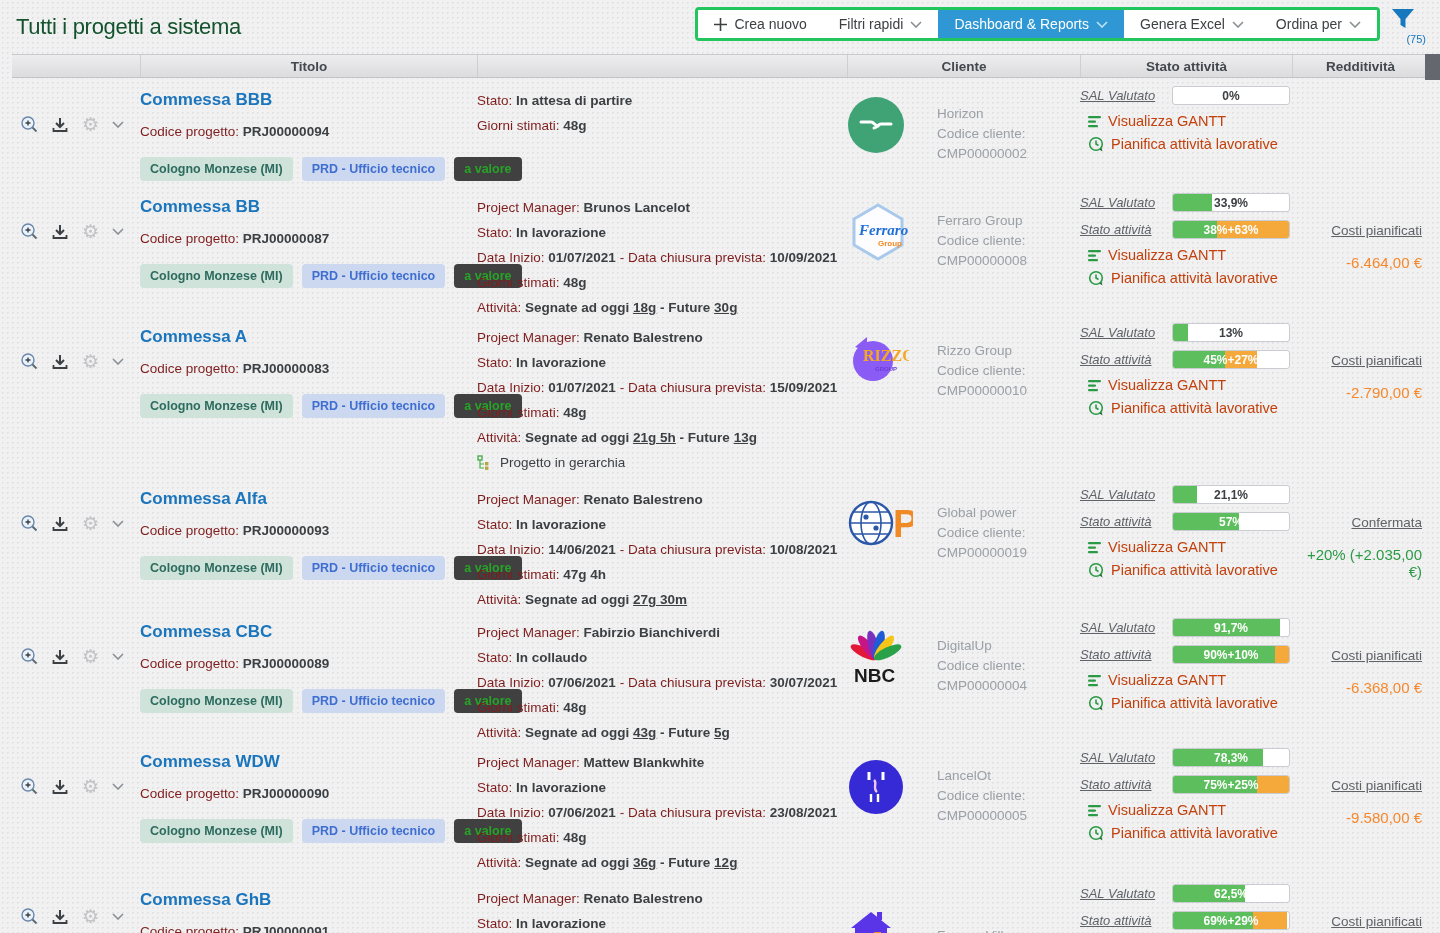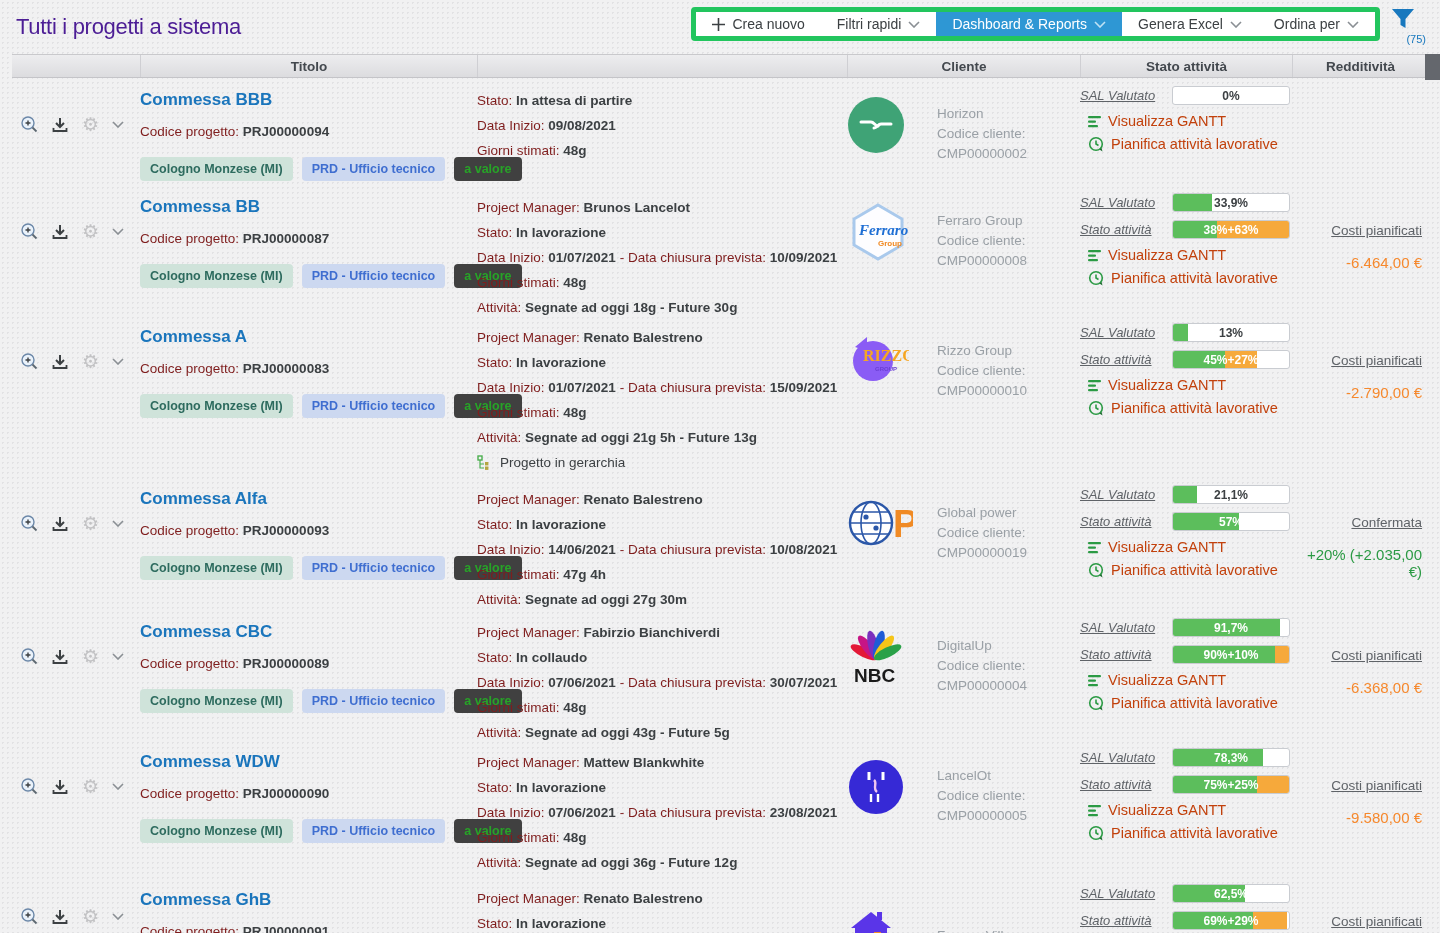--- a/index.html
+++ b/index.html
@@ -7,23 +7,23 @@
   body {
     font-family:"Liberation Sans","DejaVu Sans",sans-serif;
     background:#f1f1f2;
     background-image:radial-gradient(#e2e2e4 1px, transparent 1px);
     background-size:5px 5px;
     color:#3c4043;
     position:relative;
   }
   
   .topbar { height:54px; display:flex; align-items:center; padding:0 16px; }
-  .page-title { font-size:22px; color:#4c1d95; font-weight:400; letter-spacing:-0.3px; }
+  .page-title { font-size:22px; color:#14532d; font-weight:400; letter-spacing:-0.3px; }
   .topbar-right { margin-left:auto; display:flex; align-items:flex-start; gap:8px; }
-  .btn-group { display:flex; background:#fff; border:5px solid #22c55e; border-radius:4px; overflow:hidden; height:34px; }
+  .btn-group { display:flex; background:#fff; border:3px solid #22c55e; border-radius:4px; overflow:hidden; height:34px; }
   .tbtn { display:flex; align-items:center; gap:7px; padding:0 16px; font-size:14px; color:#3c4043; cursor:pointer; white-space:nowrap; background:#fff; border:none; }
   .tbtn.active { background:#2e97d4; color:#fff; }
   .tbtn .chev svg { display:block; }
   .funnel-wrap { position:relative; width:34px; height:40px; margin-left:2px; }
   .funnel-count { position:absolute; right:-2px; bottom:2px; font-size:11px; color:#1878be; }
   
   .thead { margin:0 12px; height:24px; display:grid; grid-template-columns:128px 337px 370px 233px 212px 1fr;
            background:linear-gradient(#ededef,#dcdcdf); border-top:1px solid #c9c9cc; border-bottom:1px solid #c4c4c8; position:relative; }
   .th { font-size:13.5px; font-weight:700; color:#43484e; display:flex; align-items:center; justify-content:center; border-left:1px solid #cfcfd3; }
   .th:first-child { border-left:none; }
@@ -44,21 +44,21 @@
   .tags { display:flex; gap:9px; }
   .tag { font-size:12.5px; font-weight:700; padding:5px 10px; border-radius:4px; white-space:nowrap; }
   .tag-loc  { background:#cfe3da; color:#2d6b5e; }
   .tag-dept { background:#ccd8f0; color:#3f6ed0; }
   .tag-val  { background:#404040; color:#27a327; }
   
   .dcol { padding-top:10px; font-size:13.5px; }
   .dline { line-height:25px; white-space:nowrap; }
   .lab { color:#7f1d1d; }
   .dline b { color:#3c4043; }
-  .u { }
+  .u { text-decoration:underline; }
   .hier { display:flex; align-items:center; gap:8px; line-height:25px; color:#3c4043; }
   
   .ccol { display:flex; align-items:flex-start; padding-top:12px; }
   .clogo { width:58px; height:58px; flex:0 0 58px; margin-right:32px; margin-top:6px; }
   .ctext { font-size:13.5px; color:#9aa0a6; line-height:20px; padding-top:14px; }
   
   .scol { padding-top:8px; }
   .srow { display:flex; align-items:center; margin-bottom:8px; }
   .slab { font-size:13px; font-style:italic; text-decoration:underline; color:#5f6368; width:92px; flex:0 0 92px; }
   .bar { position:relative; width:118px; height:19px; background:#fff; border:1px solid #c9ccd1; border-radius:3px; overflow:hidden; display:flex; }
@@ -193,21 +193,20 @@
     <div class="ptitle">Commessa BBB</div>
     <div class="pcode"><span class="lab">Codice progetto:</span> <b>PRJ00000094</b></div>
     <div class="tags">
       <span class="tag tag-loc">Cologno Monzese (MI)</span>
       <span class="tag tag-dept">PRD - Ufficio tecnico</span>
       <span class="tag tag-val">a valore</span>
     </div>
   </div>
   <div class="dcol">
     <div class="dline"><span class="lab">Stato:</span> <b>In attesa di partire</b></div>
-    <div class="dline"><span class="lab">Data Inizio:</span> <b>09/08/2021</b></div>
     <div class="dline"><span class="lab">Giorni stimati:</span> <b>48g</b></div>
   </div>
   <div class="ccol">
     <div class="clogo">
       <svg width="58" height="58" viewBox="0 0 58 58">
             <circle cx="29" cy="29" r="28" fill="#3fa376"></circle>
             <path d="M14 26h10c3 0 4 4 7 4" fill="none" stroke="#fff" stroke-width="3" stroke-linecap="round"></path>
             <path d="M27 32c3 0 4-4 7-4h10" fill="none" stroke="#fff" stroke-width="3" stroke-linecap="round"></path>
           </svg>
     </div>

